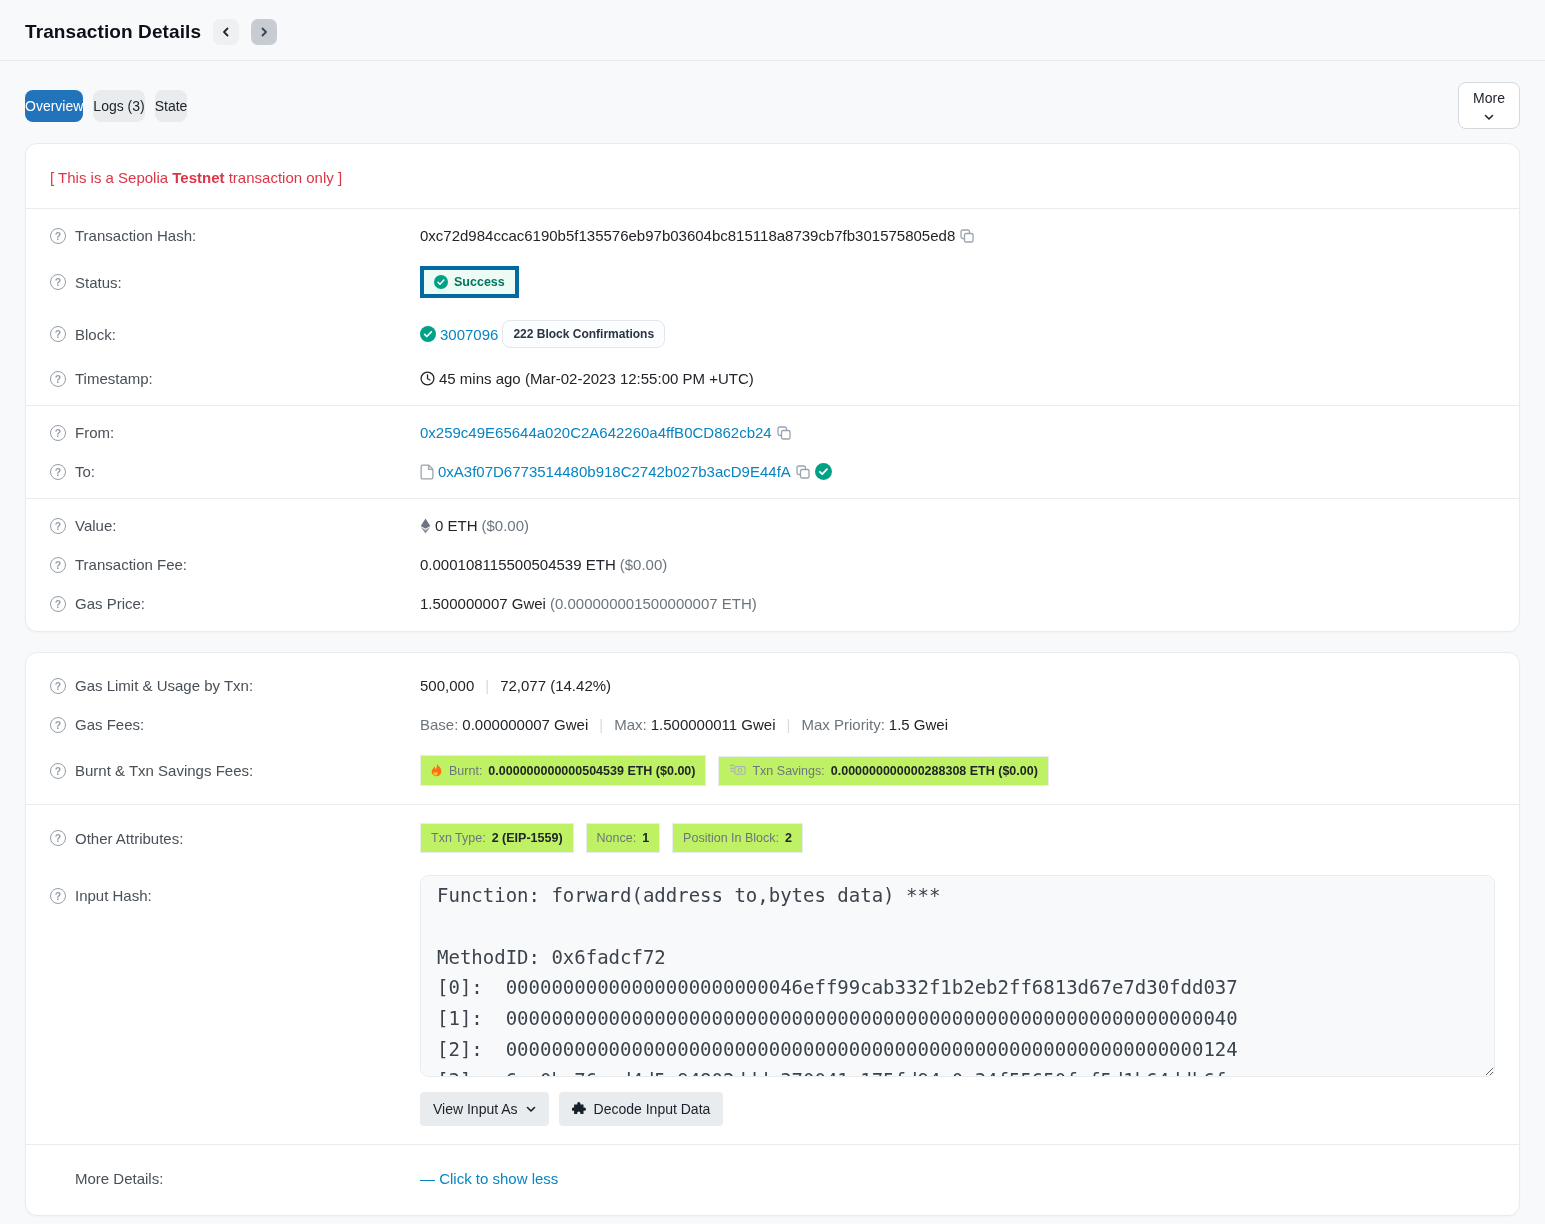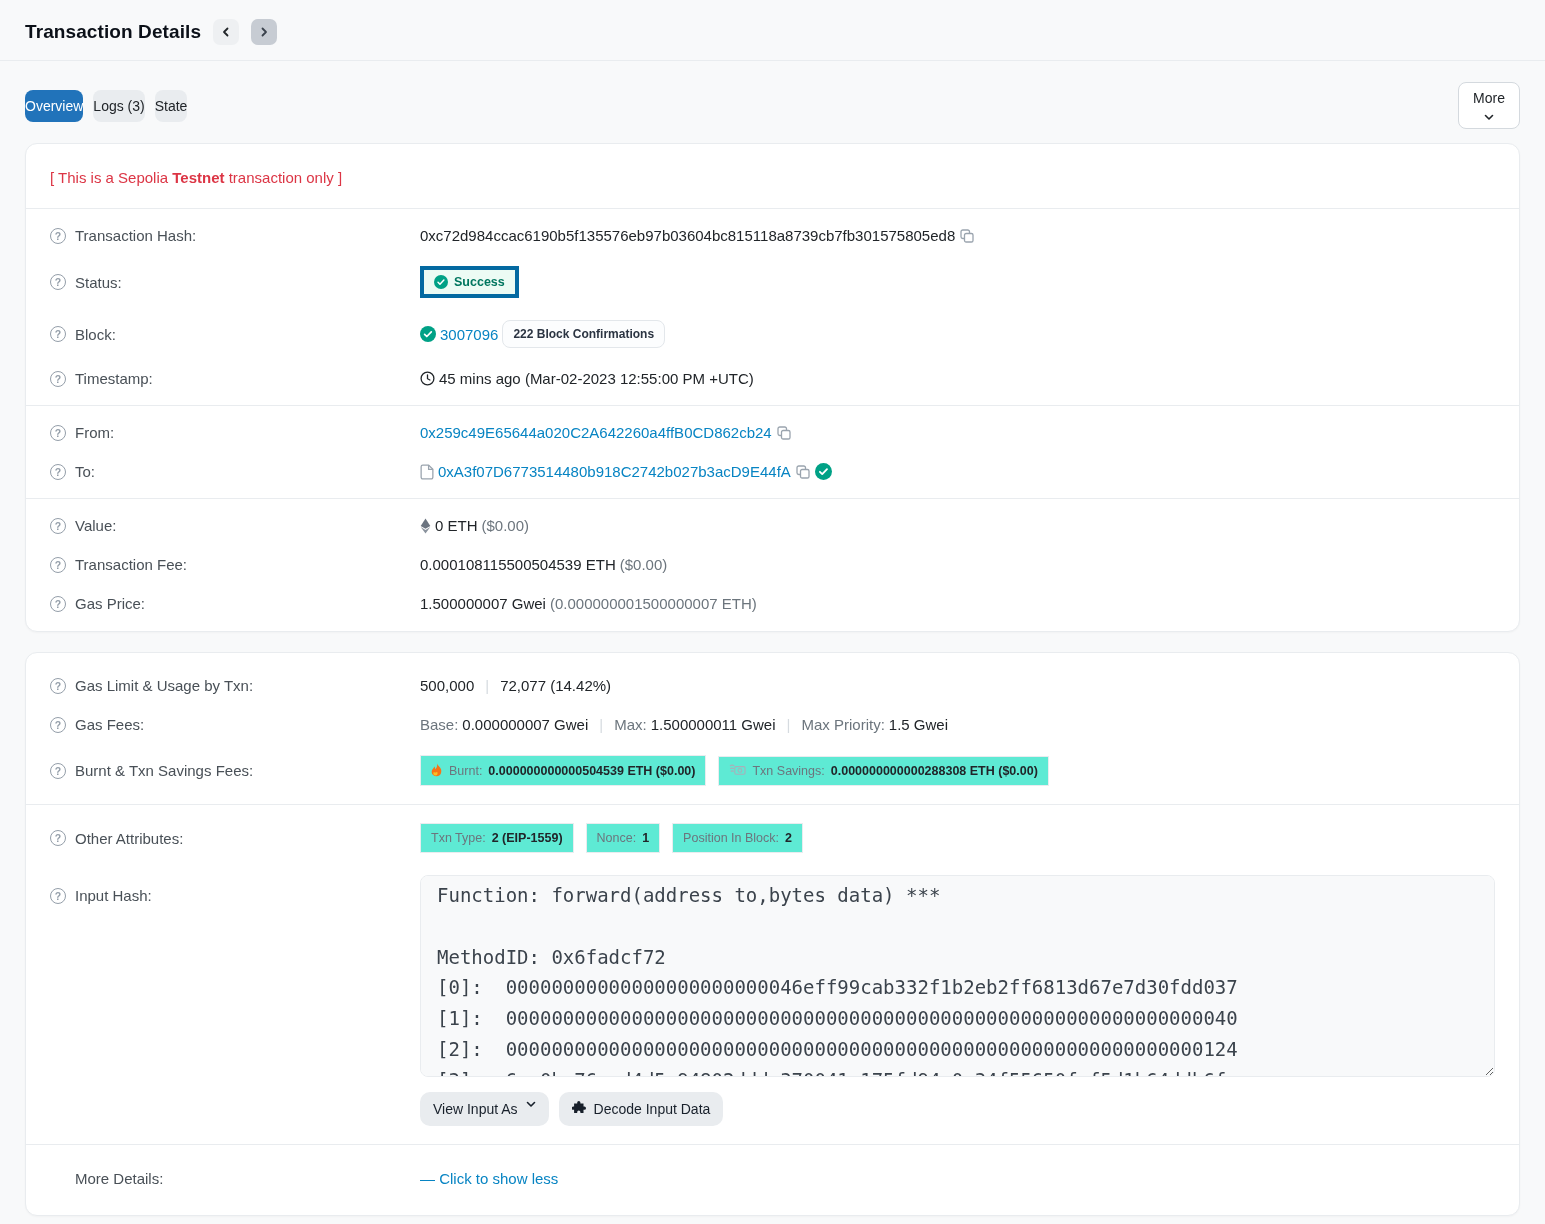--- a/index.html
+++ b/index.html
@@ -49,33 +49,33 @@
   .muted { color:#6c757d; }
   .bar-sep { color:#d6dbe0; padding:0 7px; }
   .icon-btn { background:none; border:none; cursor:pointer; display:inline-flex; align-items:center; padding:0; }
 
   .status-badge { display:inline-flex; align-items:center; gap:6px; background:#ecfbf4;
     border:4px solid #0369a1; color:#00765f; border-radius:0; padding:5px 10px;
     font-size:12.5px; font-weight:600; }
   .conf-badge { display:inline-block; background:#fcfdfe; border:1px solid #e3e7eb; border-radius:8px;
     padding:6px 10px; font-size:12px; font-weight:700; color:#2b3442; margin-left:0; }
 
-  .fee-badge { display:inline-flex; align-items:center; gap:6px; background:#5eead4;
+  .fee-badge { display:inline-flex; align-items:center; gap:6px; background:#bef264;
     border:1px solid #e9ecef; border-radius:0; padding:7px 10px; font-size:12.5px; color:#6c757d; }
   .fee-badge b { color:#212529; font-weight:700; }
 
   .input-data { width:100%; height:202px; background:#f8f9fa; border:1px solid #e9ecef;
     border-radius:8px; padding:4px 16px; font-family:"DejaVu Sans Mono","Liberation Mono",monospace;
     font-size:19px; line-height:1.62; color:#3b434c; resize:vertical; white-space:pre; overflow:auto; }
   .input-data::-webkit-scrollbar { width:13px; height:13px; }
   .input-data::-webkit-scrollbar-track { background:transparent; }
   .input-data::-webkit-scrollbar-thumb { background:#c4cad1; border-radius:7px; border:3px solid #f8f9fa; }
   .input-actions { display:flex; gap:10px; margin-top:12px; }
-  .btn-soft { background:#e9ecef; border:none; border-radius:10px; padding:9px 13px; font-size:14px;
-    color:#18202b; display:inline-flex; gap:8px; cursor:pointer; font-family:inherit; }
+  .btn-soft { background:#e9ecef; border:none; border-radius:4px; padding:9px 13px; font-size:14px;
+    color:#18202b; display:inline-flex; align-items:center; gap:8px; cursor:pointer; font-family:inherit; }
 
   .more-row { padding:18px 0 20px; }
   svg { display:block; }
 </style>
 </head>
 <body>
 
 <div class="page">
 
   <div class="page-header">

